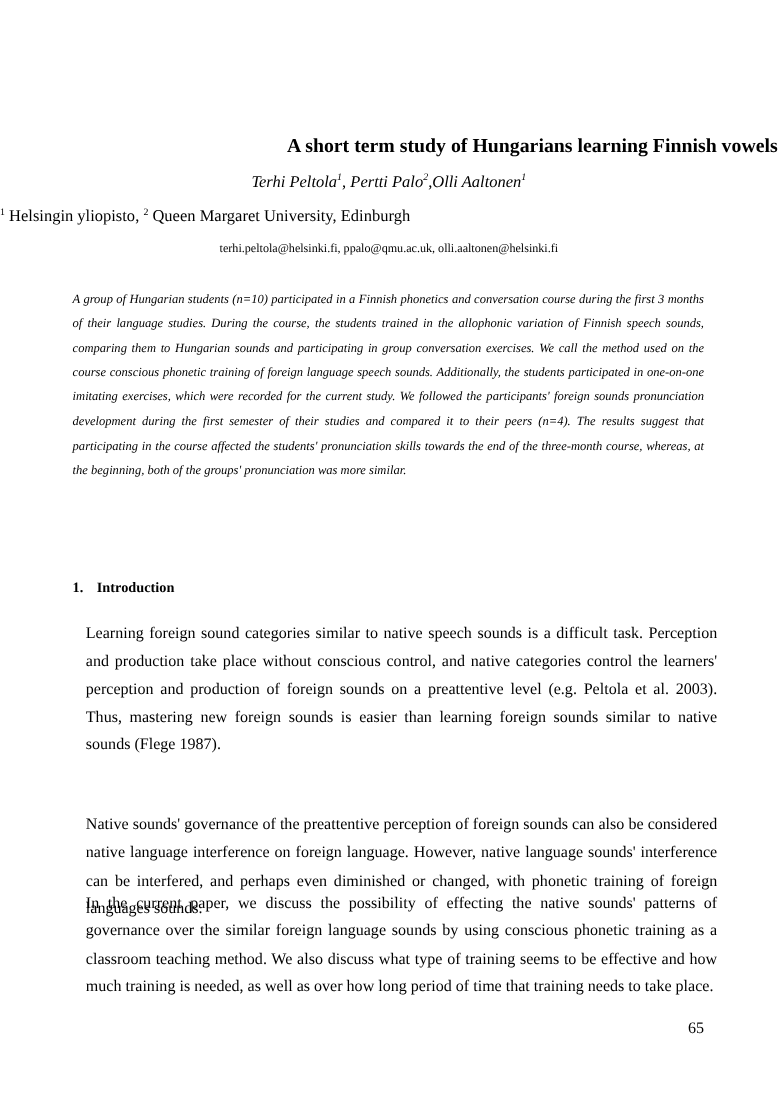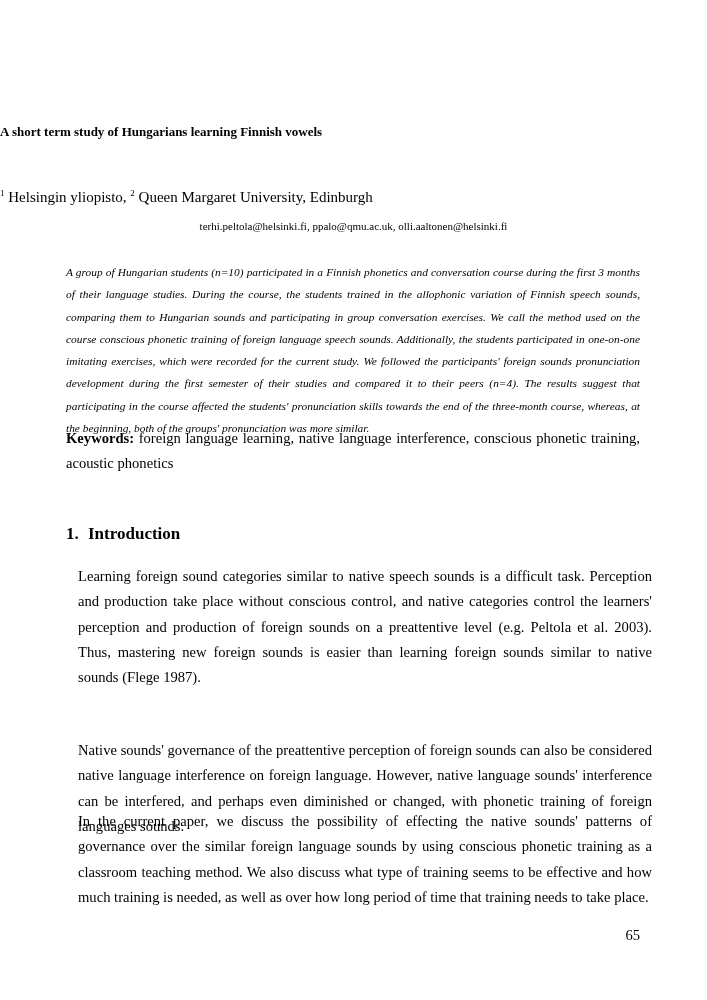--- a/index.html
+++ b/index.html
@@ -18,23 +18,23 @@
     .page {
       position: absolute;
       left: 0; top: 0;
       width: 707px;
       height: 1000px;
     }
     .title {
       position: absolute;
       left: 0; width: 707px;
       top: 120px;
-      text-align: left;
+      text-align: right;
       font-weight: bold;
-      font-size: 13px;
+      font-size: 18px;
       line-height: 24px;
     }
     .authors {
       position: absolute;
       left: 0; width: 707px;
       top: 156px;
       text-align: center;
       font-style: italic;
       font-size: 15px;
       line-height: 20px;
@@ -82,21 +82,21 @@
       text-align-last: left;
     }
     .keywords .kw-label {
       font-weight: bold;
     }
     .section-heading {
       position: absolute;
       left: 66px;
       top: 525px;
       font-weight: bold;
-      font-size: 17px;
+      font-size: 13px;
       line-height: 18px;
     }
     .section-heading .num {
       display: inline-block;
       width: 22px;
     }
     .para {
       position: absolute;
       left: 66px;
       width: 574px;
@@ -119,33 +119,32 @@
       line-height: 18px;
     }
   </style>
 </head>
 <body>
 
 <div class="page">
 
   <div class="title">A short term study of Hungarians learning Finnish vowels</div>
 
+  <div class="authors">
+    <span>Terhi Peltola</span><sup>1</sup><span>, </span><span>Pertti Palo</span><sup>2</sup><span>,</span><span>Olli Aaltonen</span><sup>1</sup>
+  </div>
 
   <div class="affil">
     <sup>1</sup> <span>Helsingin yliopisto</span><span>, </span><sup>2</sup> <span>Queen Margaret University, Edinburgh</span>
   </div>
 
   <div class="emails">terhi.peltola@helsinki.fi, ppalo@qmu.ac.uk, olli.aaltonen@helsinki.fi</div>
 
   <div class="abstract">A group of Hungarian students (n=10) participated in a Finnish phonetics and conversation course during the first 3 months of their language studies. During the course, the students trained in the allophonic variation of Finnish speech sounds, comparing them to Hungarian sounds and participating in group conversation exercises. We call the method used on the course conscious phonetic training of foreign language speech sounds. Additionally, the students participated in one-on-one imitating exercises, which were recorded for the current study. We followed the participants' foreign sounds pronunciation development during the first semester of their studies and compared it to their peers (n=4). The results suggest that participating in the course affected the students' pronunciation skills towards the end of the three-month course, whereas, at the beginning, both of the groups' pronunciation was more similar.</div>
 
-  <div class="keywords">
-    <span class="kw-label">Keywords:</span>
-    <span>foreign language learning, native language interference, conscious phonetic training, acoustic phonetics</span>
-  </div>
 
   <div class="section-heading">
     <span class="num">1.</span><span>Introduction</span>
   </div>
 
   <p class="para" id="p1">Learning foreign sound categories similar to native speech sounds is a difficult task. Perception and production take place without conscious control, and native categories control the learners' perception and production of foreign sounds on a preattentive level (e.g. Peltola et al. 2003). Thus, mastering new foreign sounds is easier than learning foreign sounds similar to native sounds (Flege 1987).</p>
   <p class="para" id="p2">Native sounds' governance of the preattentive perception of foreign sounds can also be considered native language interference on foreign language. However, native language sounds' interference can be interfered, and perhaps even diminished or changed, with phonetic training of foreign languages sounds.</p>
   <p class="para" id="p3">In the current paper, we discuss the possibility of effecting the native sounds' patterns of governance over the similar foreign language sounds by using conscious phonetic training as a classroom teaching method. We also discuss what type of training seems to be effective and how much training is needed, as well as over how long period of time that training needs to take place.</p>
 
   <div class="page-number">65</div>

